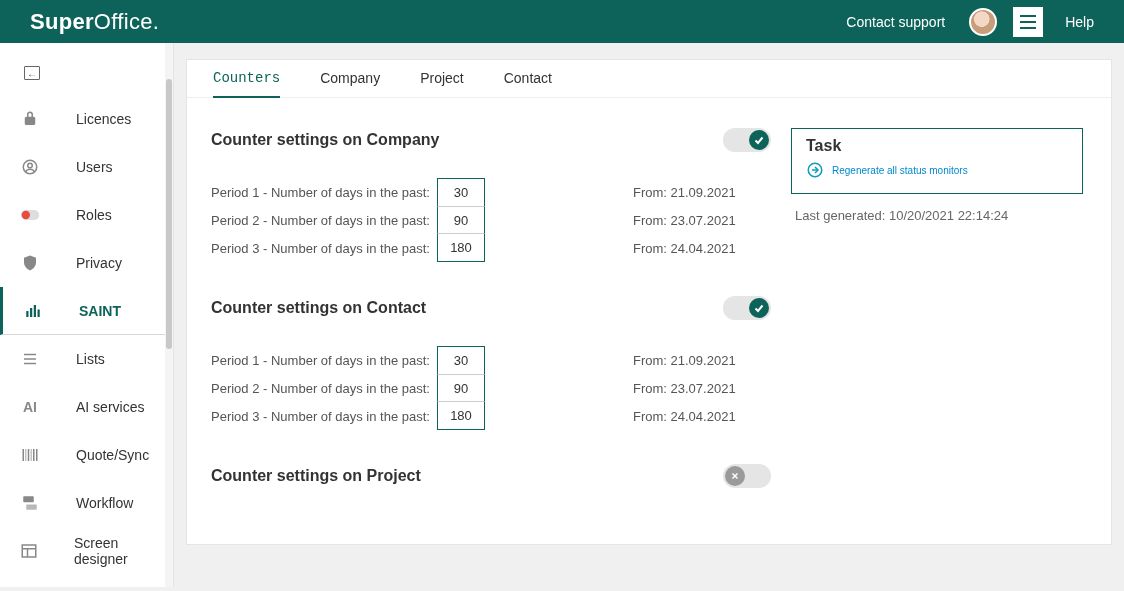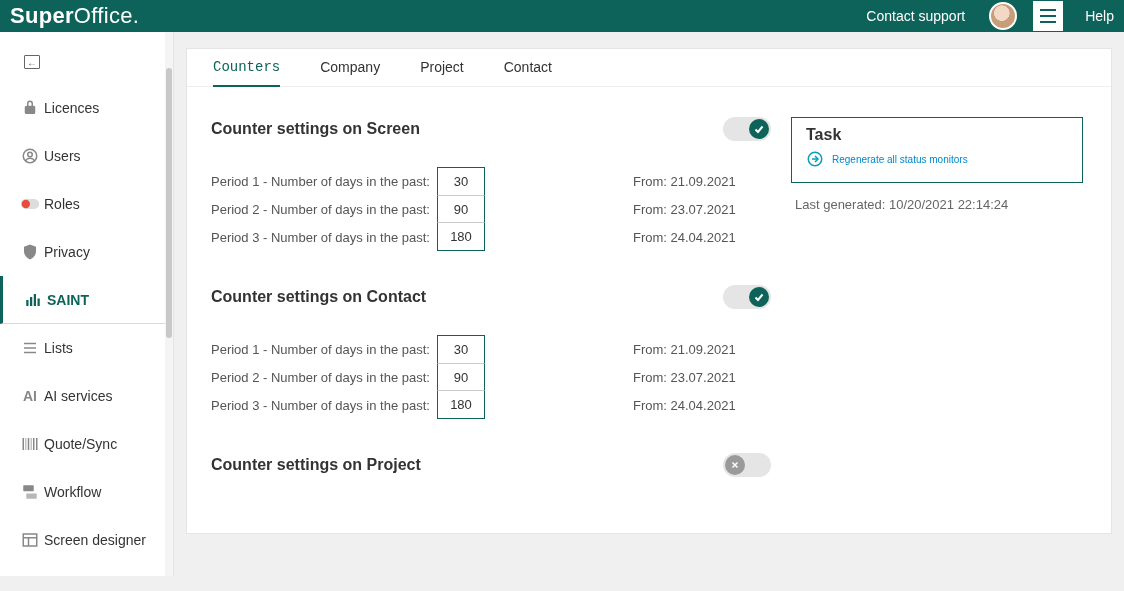--- a/index.html
+++ b/index.html
@@ -1,34 +1,34 @@
 <!DOCTYPE html>
 <html><head>
 <meta charset="utf-8">
 <style>
   * { box-sizing: border-box; margin: 0; padding: 0; }
   body { font-family: "Segoe UI", Arial, sans-serif; background:#f0f0f0; width:1124px; height:591px; overflow:hidden; color:#333; }
   
-  .topbar { background:#0d6359; height:32px; display:flex; align-items:center; padding:0 10px; color:#fff; }
+  .topbar { background:#0d6359; height:43px; display:flex; align-items:center; padding:0 30px; color:#fff; }
   .brand { font-size:22px; font-weight:700; letter-spacing:0.3px; }
   .brand .thin { font-weight:400; }
   .spacer { flex:1; }
   .top-link { font-size:14px; margin-right:24px; cursor:pointer; }
   .avatar { width:28px; height:28px; border-radius:50%; background:#d7b79a radial-gradient(circle at 45% 38%, #f3d9c5 38%, #c89d7a 40%); border:2px solid #fff; margin-right:16px; }
   .menu-btn { width:30px; height:30px; background:#fff; color:#0d6359; display:flex; flex-direction:column; justify-content:center; align-items:center; gap:4px; margin-right:22px; cursor:pointer; }
   .menu-btn span { display:block; width:16px; height:2px; background:#0d6359; }
   
   .layout { display:flex; height:calc(100% - 47px); }
   .sidebar-wrap { display:flex; width:174px; background:#fff; border-right:1px solid #e5e5e5; }
   .sidebar { width:166px; padding-top:8px; }
   .sidebar-scroll { width:8px; background:#f4f4f4; position:relative; }
   .sidebar-scroll .thumb { position:absolute; top:36px; left:1px; width:6px; height:270px; background:#c8c8c8; border-radius:3px; }
   .collapse-cell { height:44px; display:flex; align-items:center; padding-left:24px; }
   .collapse-icon { width:16px; height:14px; border:1.5px solid #666; display:flex; align-items:center; justify-content:center; font-size:10px; color:#666; border-radius:1px; }
-  .nav-item { display:flex; align-items:center; height:48px; padding-left:20px; gap:4px; font-size:14px; color:#333; cursor:pointer; }
+  .nav-item { display:flex; align-items:center; height:48px; padding-left:20px; gap:36px; font-size:14px; color:#333; cursor:pointer; }
   .nav-item .icon-slot { width:20px; display:flex; justify-content:center; color:#888; }
   .nav-item.active { border-left:3px solid #0d6359; border-bottom:1px solid #d8d8d8; }
   .nav-item.active .label-text { color:#0d6359; font-weight:600; }
   .nav-item.active .icon-slot { color:#0d6359; }
   
   .main { flex:1; padding:16px 12px 12px 12px; }
   .panel { background:#fff; border:1px solid #e5e5e5; height:486px; position:relative; }
   .tabs { display:flex; gap:40px; padding:10px 26px 0 26px; border-bottom:1px solid #eee; font-size:14px; }
   .tab { padding-bottom:10px; cursor:pointer; color:#333; }
   .tab.active { color:#0d6359; border-bottom:2px solid #0d6359; margin-bottom:-1px;font-family:Liberation Mono, monospace; }
@@ -193,21 +193,21 @@
         <div class="tab">Company</div>
         <div class="tab">Project</div>
         <div class="tab">Contact</div>
       </div>
 
       <div class="content">
         <div class="left-col">
 
           <div class="section-block">
             <div class="section-head">
-              <div class="section-title">Counter settings on Screen</div>
+              <div class="section-title">Counter settings on Company</div>
               <div class="toggle on">
                 <div class="knob">
                   <svg viewBox="0 0 24 24" fill="none" stroke="#fff" stroke-width="4">
                       <polyline points="5,13 10,18 19,7"></polyline>
                     </svg>
                 </div>
               </div>
             </div>
             <div class="period-stack">
               <div class="period-row">

